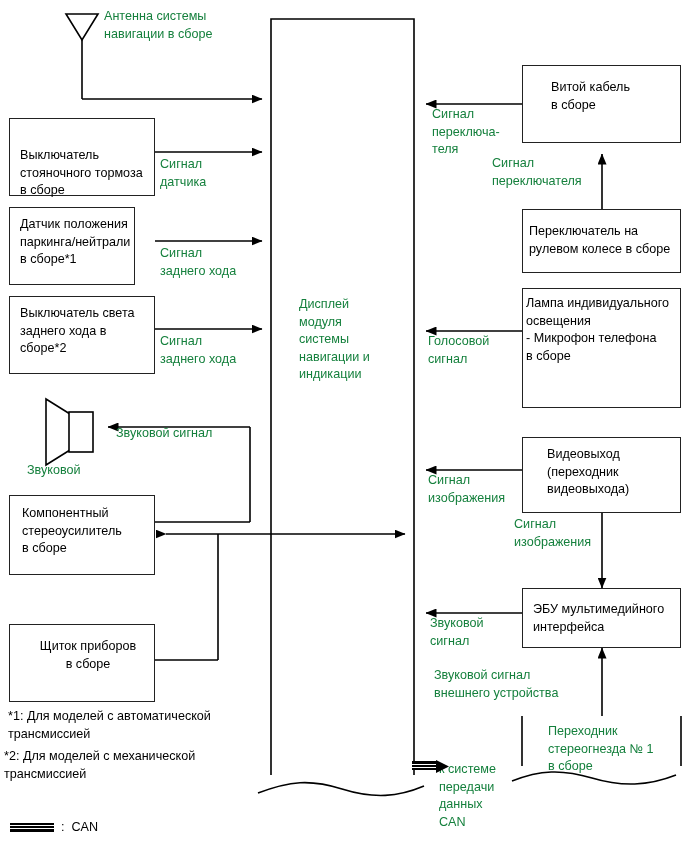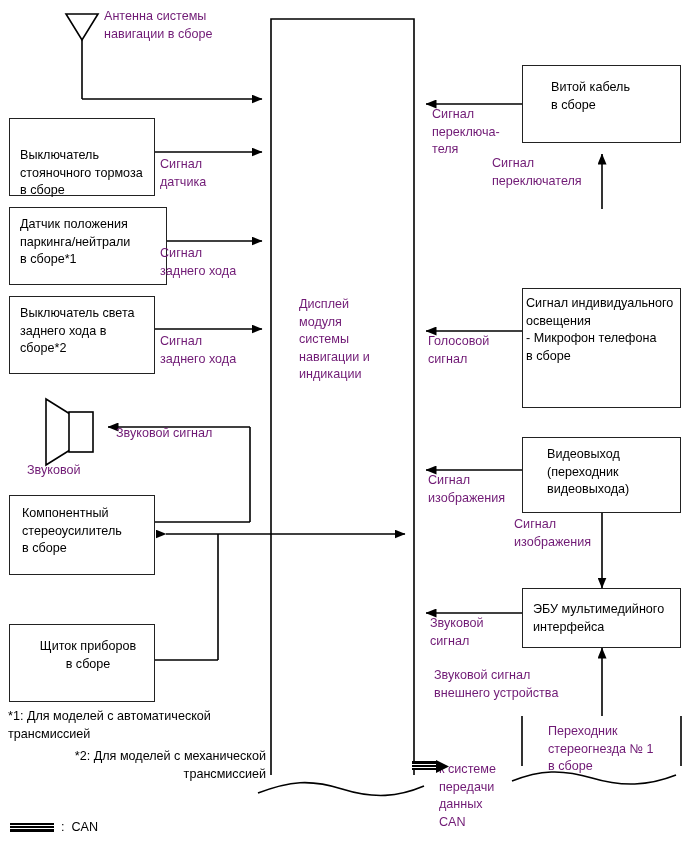--- a/index.html
+++ b/index.html
@@ -34,21 +34,21 @@
     padding: 12px;
   }
   .box .btext {
     position: absolute;
     white-space: pre-line;
   }
   .lbl {
     position: absolute;
     font-size: 12.6px;
     line-height: 17.5px;
-    color: #701a75;
+    color: #15803d;
     white-space: pre-line;
   }
   .note {
     position: absolute;
     font-size: 12.6px;
     line-height: 17.5px;
     color: #000000;
     white-space: pre-line;
   }
   .can-legend {
@@ -169,21 +169,21 @@
 системы
 навигации и
 индикации</div>
 
   <div class="box" style="left:9px; top:118px; width:146px; height:78px;">
     <div class="btext" style="left:10px; top:28px; width:132px;">Выключатель
 стояночного тормоза
 в сборе</div>
   </div>
 
-  <div class="box" style="left:9px; top:207px; width:158px; height:78px;">
+  <div class="box" style="left:9px; top:207px; width:126px; height:78px;">
     <div class="btext" style="left:10px; top:8px; width:134px;">Датчик положения
 паркинга/нейтрали
 в сборе*1</div>
   </div>
 
   <div class="box" style="left:9px; top:296px; width:146px; height:78px;">
     <div class="btext" style="left:10px; top:8px; width:134px;">Выключатель света
 заднего хода в
 сборе*2</div>
   </div>
@@ -197,23 +197,27 @@
   <div class="box" style="left:9px; top:624px; width:146px; height:78px;">
     <div class="btext" style="left:14px; top:13px; width:128px;text-align:center;">Щиток приборов
 в сборе</div>
   </div>
 
   <div class="box" style="left:522px; top:65px; width:159px; height:78px;">
     <div class="btext" style="left:28px; top:13px; width:128px;">Витой кабель
 в сборе</div>
   </div>
 
+  <div class="box" style="left:522px; top:209px; width:159px; height:64px;">
+    <div class="btext" style="left:6px; top:13px; width:152px;">Переключатель на
+рулевом колесе в сборе</div>
+  </div>
 
   <div class="box" style="left:522px; top:288px; width:159px; height:120px;">
-    <div class="btext" style="left:3px; top:6px; width:158px;">Сигнал индивидуального
+    <div class="btext" style="left:3px; top:6px; width:158px;">Лампа индивидуального
 освещения
 - Микрофон телефона
 в сборе</div>
   </div>
 
   <div class="box" style="left:522px; top:437px; width:159px; height:76px;">
     <div class="btext" style="left:24px; top:8px; width:134px;">Видеовыход
 (переходник
 видеовыхода)</div>
   </div>
@@ -266,21 +270,21 @@
 данных
 CAN</div>
 
   <div class="can-stub" style="left:412px; top:761px;"></div>
   <svg class="layer" viewBox="0 0 691 854">
     <polygon points="436,760 449,766.5 436,773" fill="#000"></polygon>
   </svg>
 
   <div class="note" style="left:8px; top:708px; width:250px;">*1: Для моделей с автоматической
 трансмиссией</div>
-  <div class="note" style="left:16px; top:748px; width:250px;text-align:right;">*2: Для моделей с механической
+  <div class="note" style="left:4px; top:748px; width:250px;">*2: Для моделей с механической
 трансмиссией</div>
 
   <div class="can-legend" style="left:10px; top:820px;">
     <span class="can-bar"></span>
     <span class="can-text">:</span>
     <span class="can-text">CAN</span>
   </div>
 
 </div>
 

